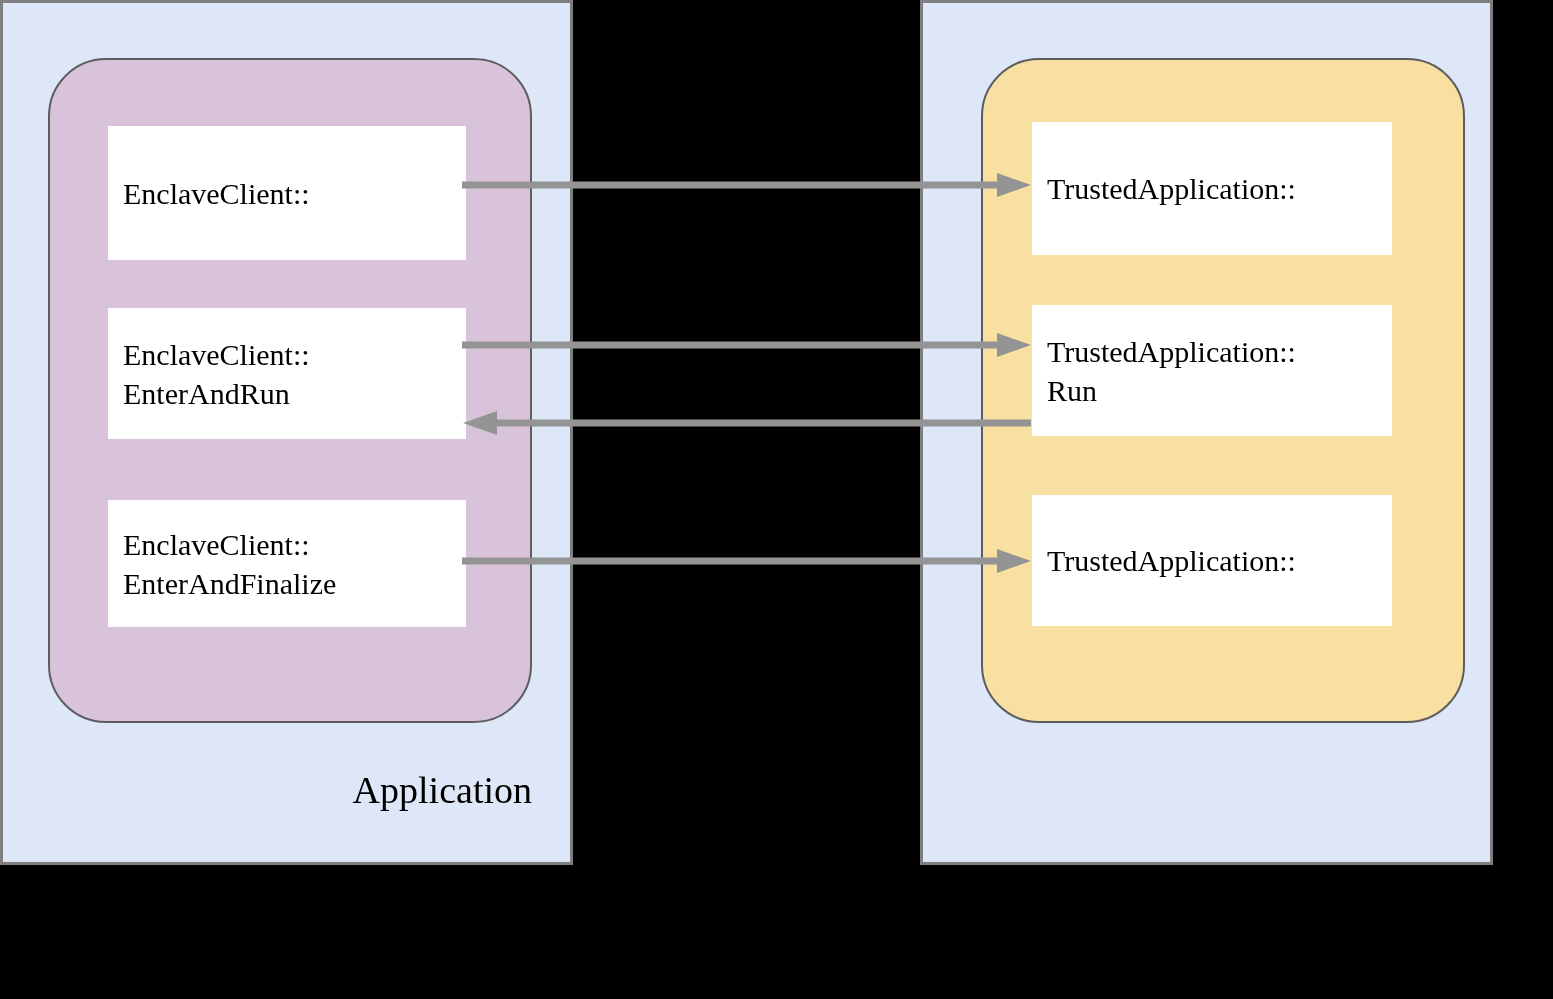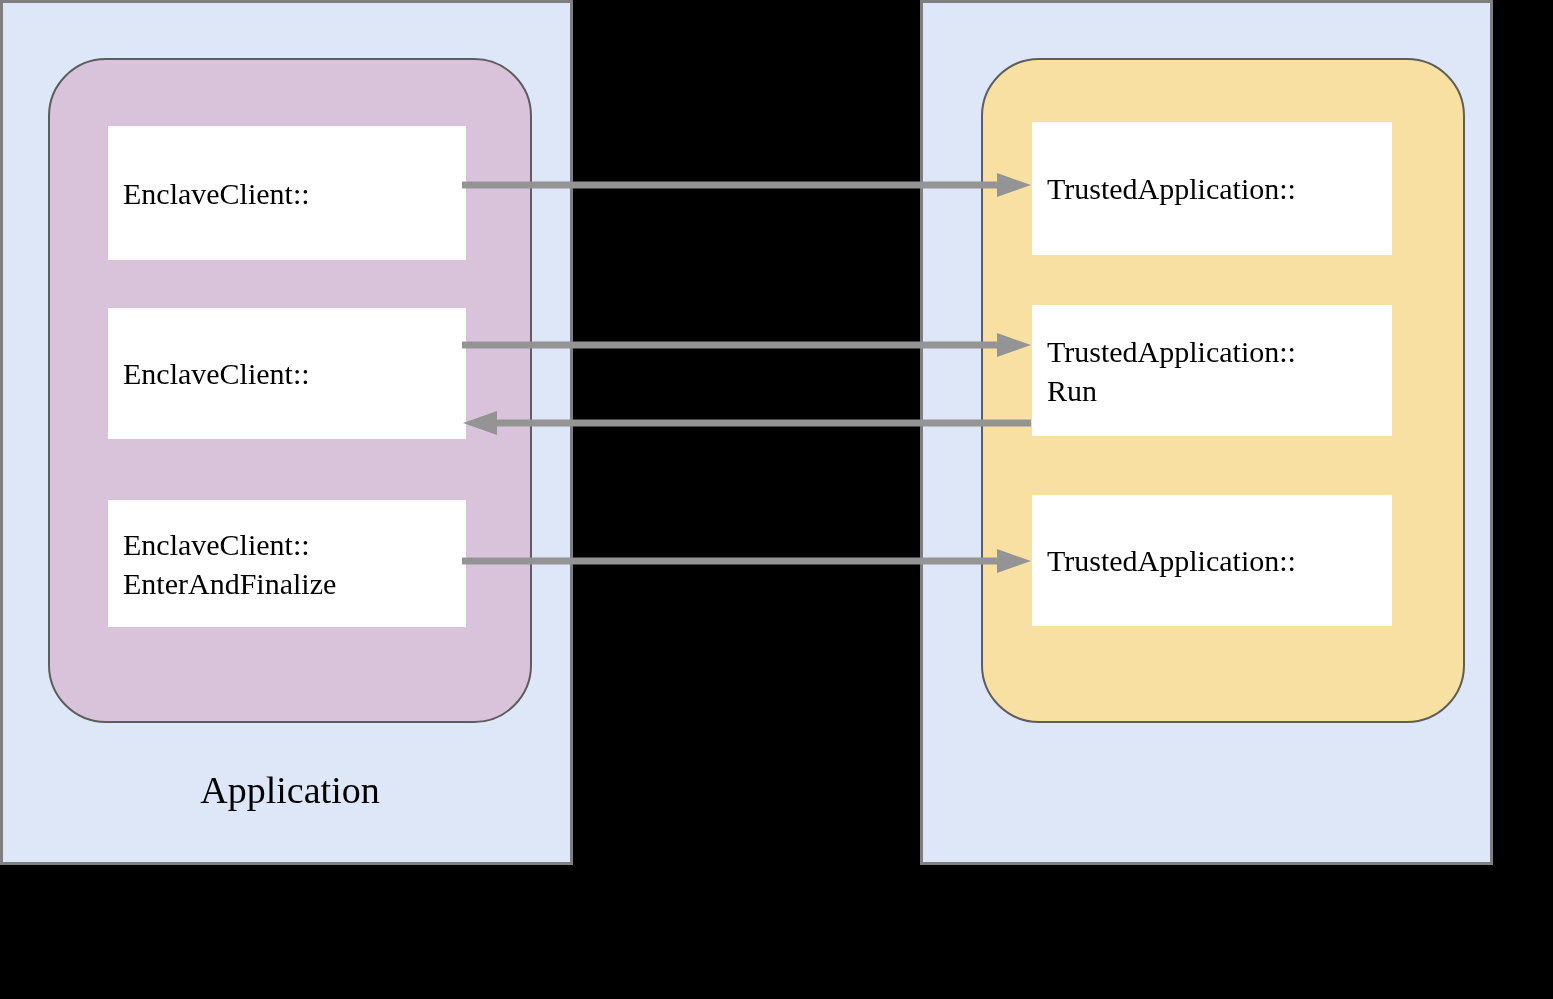--- a/index.html
+++ b/index.html
@@ -64,21 +64,21 @@
   #mb-l2 { left: 105px; top: 497px; width: 358px; height: 127px; }
 
   
   #mb-r0 { left: 1032px; top: 122px; width: 360px; height: 133px; }
   #mb-r1 { left: 1032px; top: 305px; width: 360px; height: 131px; }
   #mb-r2 { left: 1032px; top: 495px; width: 360px; height: 131px; }
 
   
   .zone-caption {
     position: absolute;
-    text-align: center;
+    text-align: right;
     color: #000000;
     font-size: 38px;
     line-height: 1.22;
   }
   #caption-left  { left: 45px;  top: 764px; width: 484px; }
 
   
   #arrows {
     position: absolute;
     left: 0; top: 0;
@@ -95,20 +95,21 @@
   <div class="panel" id="panel-left">
 
     <div class="rounded-zone" id="zone-application"></div>
 
     <div class="method-box" id="mb-l0">
       <span class="line">EnclaveClient::</span>
     </div>
 
     <div class="method-box" id="mb-l1">
       <span class="line">EnclaveClient::</span>
+      <span class="line">EnterAndRun</span>
     </div>
 
     <div class="method-box" id="mb-l2">
       <span class="line">EnclaveClient::</span>
       <span class="line">EnterAndFinalize</span>
     </div>
 
     <div class="zone-caption" id="caption-left">Application</div>
   </div>
 

